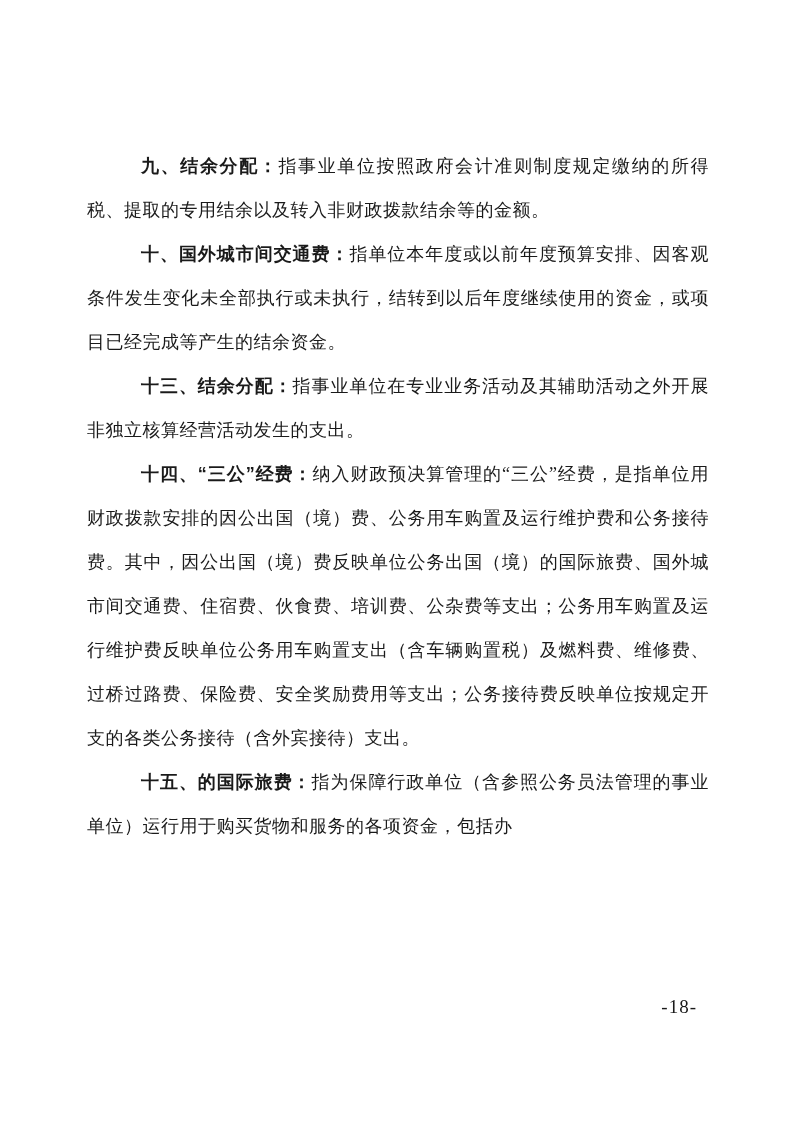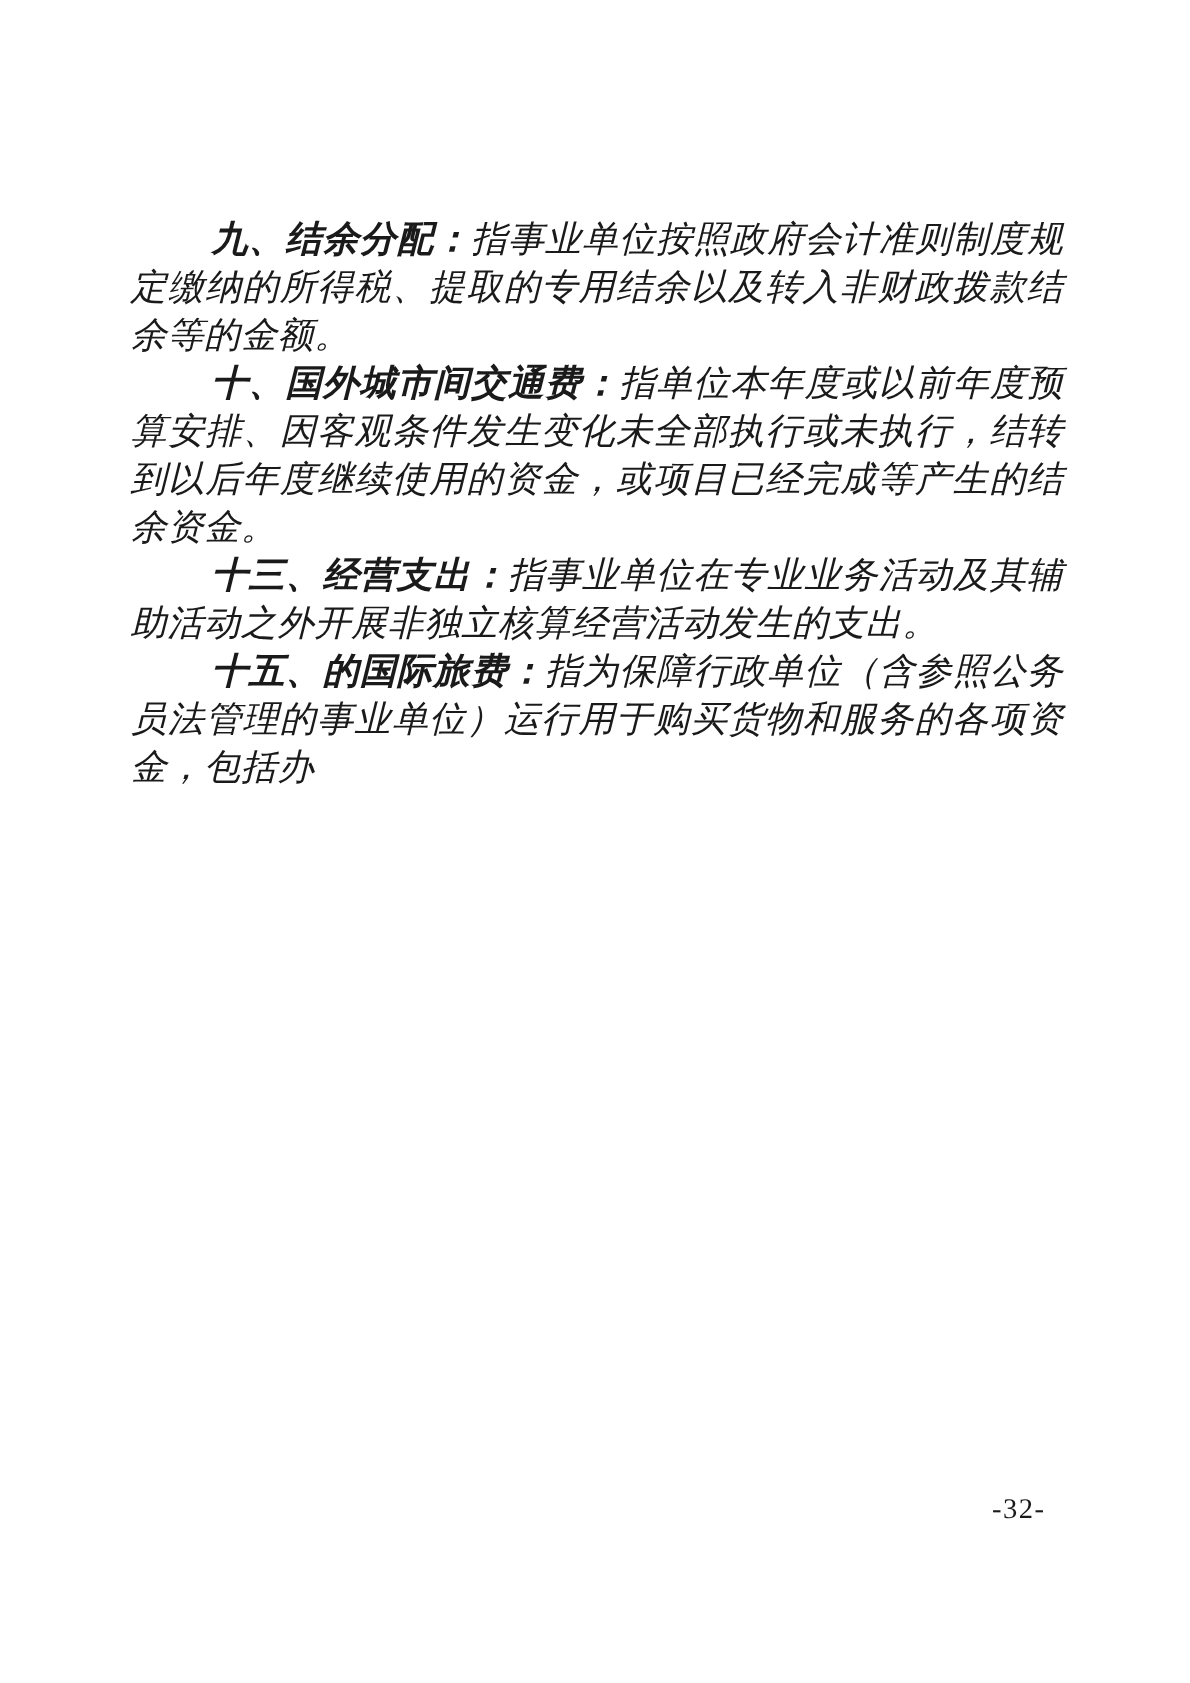--- a/index.html
+++ b/index.html
@@ -18,28 +18,27 @@
   }
   .text-block {
     position: absolute;
     left: 87px;
     top: 144px;
     width: 622px;
   }
   .para {
     margin: 0;
     padding: 0;
-    font-size: 24px;
-    line-height: 32px;
+    font-size: 18px;
+    line-height: 44px;
     text-align: justify;
     text-justify: inter-ideograph;
     text-indent: 54px;
     letter-spacing: 0.5px;
     word-break: break-all;
-    font-style: italic;
   }
   .term {
     font-weight: bold;
     font-family: "Liberation Sans", "Liberation Serif", sans-serif;
   }
   .body-text {
     font-weight: normal;
   }
   .page-number {
     position: absolute;
@@ -57,21 +56,22 @@
 
 <div class="page">
   <div class="text-block">
 
     <p class="para"><span class="term">九、结余分配：</span><span class="body-text">指事业单位按照政府会计准则制度规定缴纳的所得税、提取的专用结余以及转入非财政拨款结余等的金额。</span></p>
 
     <p class="para"><span class="term">十、国外城市间交通费：</span><span class="body-text">指单位本年度或以前年度预算安排、因客观条件发生变化未全部执行或未执行，结转到以后年度继续使用的资金，或项目已经完成等产生的结余资金。</span></p>
 
 
 
-    <p class="para"><span class="term">十三、经营支出：</span><span class="body-text">指事业单位在专业业务活动及其辅助活动之外开展非独立核算经营活动发生的支出。</span></p>
+    <p class="para"><span class="term">十三、结余分配：</span><span class="body-text">指事业单位在专业业务活动及其辅助活动之外开展非独立核算经营活动发生的支出。</span></p>
 
+    <p class="para"><span class="term">十四、“三公”经费：</span><span class="body-text">纳入财政预决算管理的“三公”经费，是指单位用财政拨款安排的因公出国（境）费、公务用车购置及运行维护费和公务接待费。其中，因公出国（境）费反映单位公务出国（境）的国际旅费、国外城市间交通费、住宿费、伙食费、培训费、公杂费等支出；公务用车购置及运行维护费反映单位公务用车购置支出（含车辆购置税）及燃料费、维修费、过桥过路费、保险费、安全奖励费用等支出；公务接待费反映单位按规定开支的各类公务接待（含外宾接待）支出。</span></p>
 
     <p class="para"><span class="term">十五、的国际旅费：</span><span class="body-text">指为保障行政单位（含参照公务员法管理的事业单位）运行用于购买货物和服务的各项资金，包括办</span></p>
 
   </div>
 
-  <div class="page-number">-32-</div>
+  <div class="page-number">-18-</div>
 </div>
 
 </body></html>

